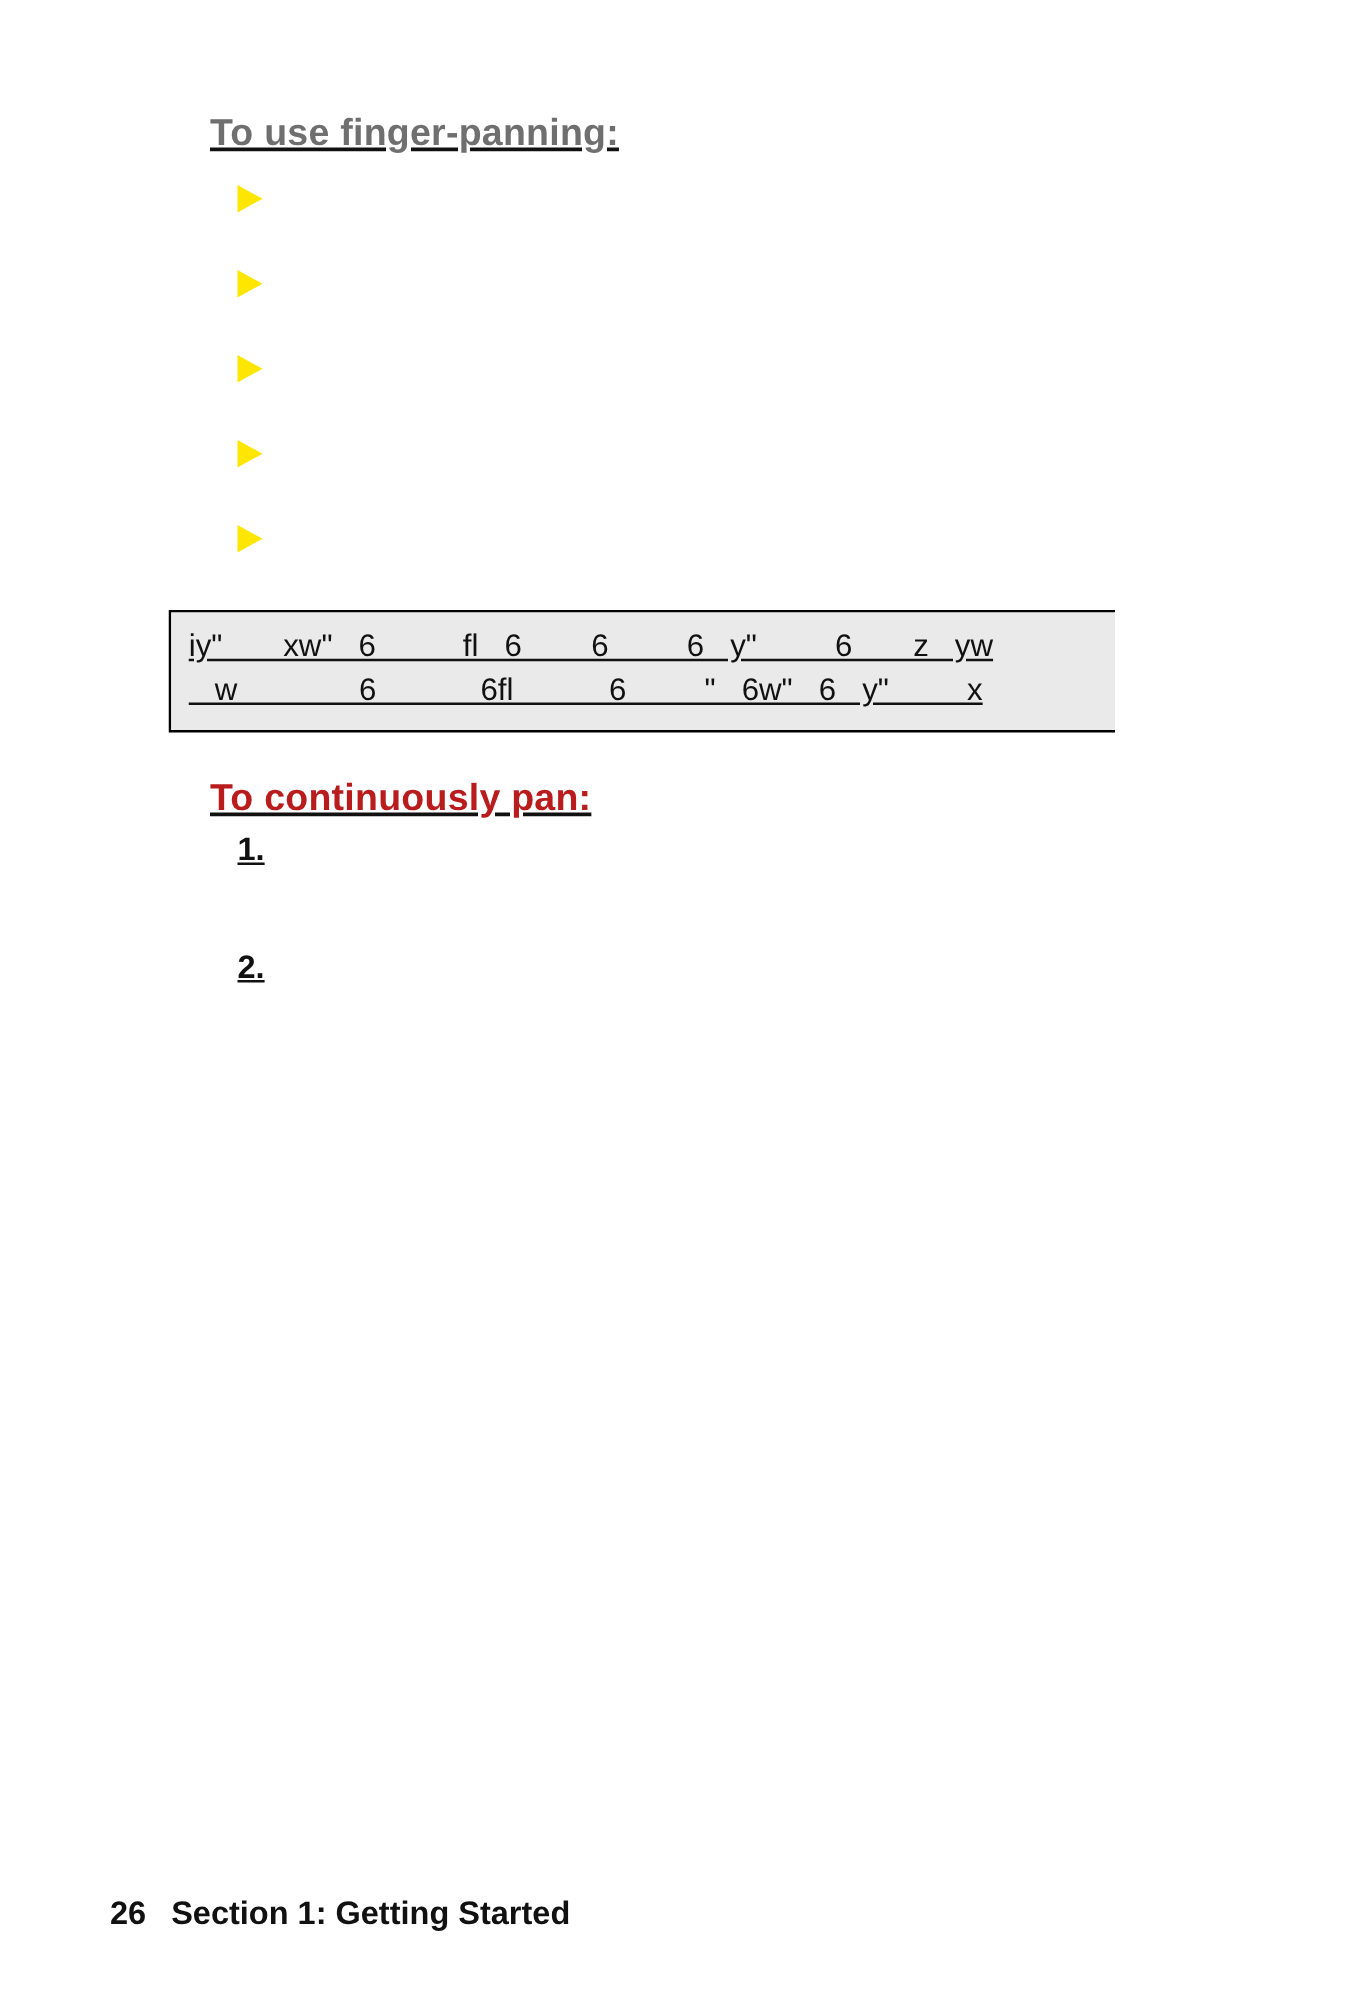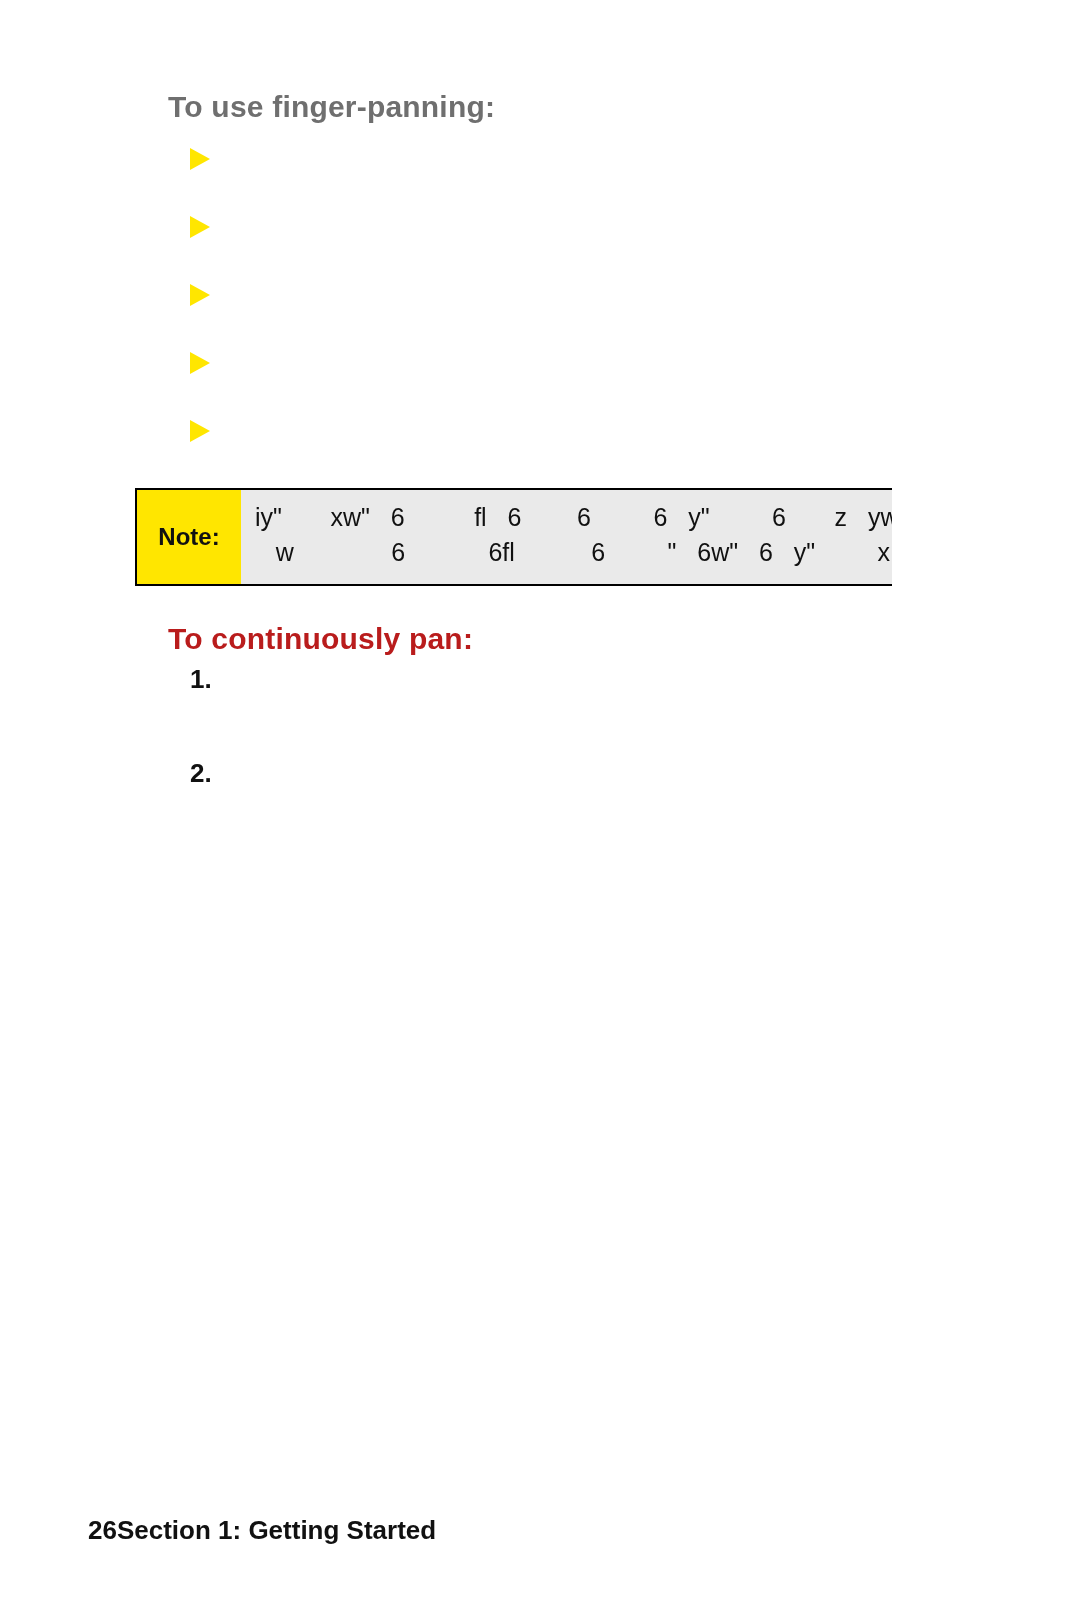--- a/index.html
+++ b/index.html
@@ -1,32 +1,32 @@
 <!DOCTYPE html>
 <html><head>
 <meta charset="utf-8">
 <style>
   * { box-sizing: border-box; margin: 0; padding: 0; }
   html, body { width: 1080px; height: 1598px; background: #ffffff; font-family: "Segoe UI", "Helvetica Neue", Arial, sans-serif; color: #111; }
-  .page { position: relative; width: 892px; height: 1598px; padding: 90px 0 0 168px; overflow: hidden; }
+  .page { position: relative; width: 892px; height: 1598px; padding: 90px 0 0 168px; overflow: hidden; text-decoration: underline; }
   .heading { color: #6f6f6f; font-weight: 700; font-size: 30px; letter-spacing: 0.2px; margin-bottom: 18px; }
   .heading2 { color: #b91c1c; font-weight: 700; font-size: 30px; letter-spacing: 0.2px; margin: 36px 0 8px 0; }
   .bullets { margin: 6px 0 0 22px; }
   .bullet-row { height: 68px; display: flex; align-items: flex-start; }
   .tri { width: 0; height: 0; margin-top: 6px; border-top: 11px solid transparent; border-bottom: 11px solid transparent; border-left: 20px solid #ffe600; }
   .note-box { margin-top: 6px; margin-left: -33px; width: 944px; border: 2px solid #000; display: flex; }
   .note-label { width: 104px; background: #ffe600; display: flex; align-items: center; justify-content: center; font-weight: 700; font-size: 24px; }
   .note-body { flex: 1; background: #eaeaea; padding: 10px 14px 14px 14px; font-size: 25px; line-height: 1.4; color: #111; }
   .note-line { white-space: pre; }
   .numlist { margin: 6px 0 0 22px; }
   .num-row { min-height: 94px; display: flex; }
   .num { font-weight: 700; font-size: 26px; width: 36px; }
   .footer { position: absolute; left: 88px; bottom: 52px; display: flex; align-items: baseline; }
   .pagenum { font-weight: 700; font-size: 26px; }
-  .section { font-weight: 700; font-size: 26px; }
+  .section { font-weight: 700; font-size: 26px; margin-left: 20px; }
 </style>
 </head>
 <body>
 
 <div class="page">
 
   <div class="heading">To use finger-panning:</div>
 
   <div class="bullets">
     <div class="bullet-row">
@@ -40,21 +40,20 @@
     </div>
     <div class="bullet-row">
       <div class="tri"></div>
     </div>
     <div class="bullet-row">
       <div class="tri"></div>
     </div>
   </div>
 
   <div class="note-box">
-    <div class="note-label">Note:</div>
     <div class="note-body">
       <div class="note-line">iy"       xw"   6          fl   6        6         6   y"         6       z   yw</div>
       <div class="note-line">   w              6            6fl           6         "   6w"   6   y"         x</div>
     </div>
   </div>
 
   <div class="heading2">To continuously pan:</div>
 
   <div class="numlist">
     <div class="num-row">

